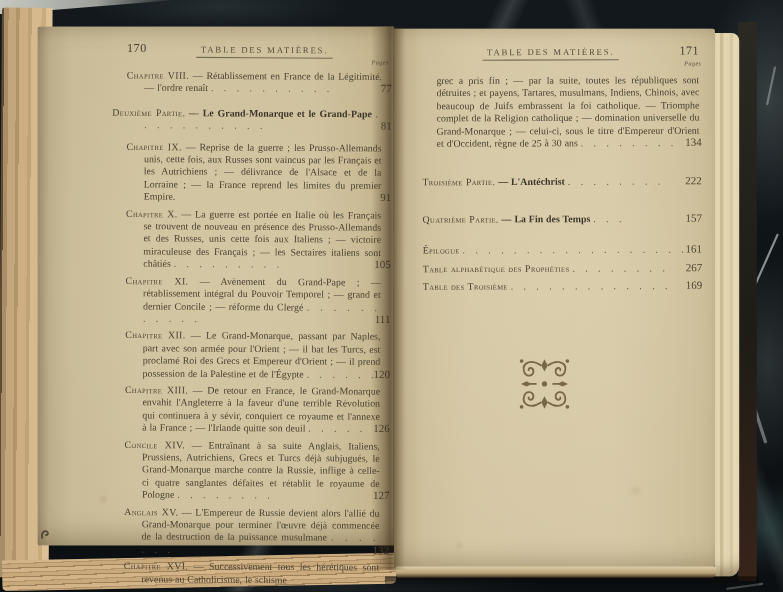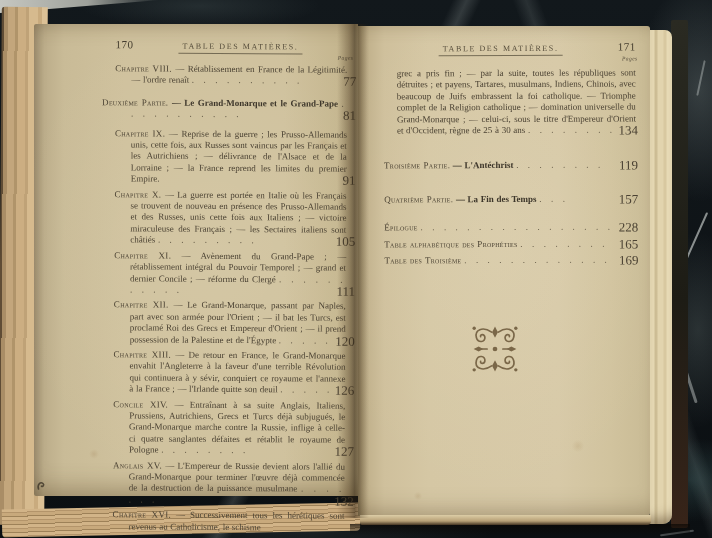--- a/index.html
+++ b/index.html
@@ -71,21 +71,21 @@
   .folio{font-size:11px;letter-spacing:.5px;color:#463e2f;}
   .runhead{flex:1;text-align:center;font-size:8px;letter-spacing:1.6px;color:#564d3b;}
   .runhead .rh-inner{border-bottom:.8px solid rgba(86,77,59,.75);padding:0 4px 1.5px 4px;margin-top:24px;}
   .pages-lbl{text-align:right;font-size:5.6px;font-style:italic;letter-spacing:.4px;color:#5a5140;margin:3px -2px 3px 0;}
   .content-left .pages-lbl{margin-right:-6px;}
 
   .entry{position:relative;font-size:9px;line-height:11.4px;text-align:justify;
     padding-left:16px;text-indent:-16px;margin-top:4px;word-spacing:.4px;}
   .entry .lbl{font-variant:small-caps;letter-spacing:.3px;}
   .entry .dots{letter-spacing:3.4px;color:#564d3b;}
-  .entry .pg{position:absolute;right:-9px;bottom:0;text-indent:0;font-size:13px;color:#4b4233;}
+  .entry .pg{position:absolute;right:-9px;bottom:0;text-indent:0;font-size:10px;color:#4b4233;}
   .content-right .entry .pg{right:-2px;}
   .entry.part{margin-left:-13px;padding-left:29px;text-indent:-29px;margin-top:11px;margin-bottom:8px;}
   .entry.part .txt{font-weight:bold;color:#3d362a;}
   .entry.continuation{padding-left:13px;text-indent:0;margin-top:6px;}
   .content-right .entry.part{margin-left:0;padding-left:16px;text-indent:-16px;}
   .content-right .entry:nth-child(2){margin-top:24px;}
   .content-right .entry:nth-child(3){margin-top:22px;}
   .content-right .entry:nth-child(4){margin-top:17px;}
   .content-right .entry:nth-child(5){margin-top:5px;}
   .content-right .entry:nth-child(6){margin-top:5px;}
@@ -135,24 +135,24 @@
 
   <div class="page page-right">
     <div class="content content-right">
       <div class="head-row">
         <span class="runhead"><span class="rh-inner">TABLE DES MATIÈRES.</span></span>
         <span class="folio">171</span>
       </div>
       <div class="pages-lbl">Pages</div>
       <div class="entries">
           <div class="entry continuation"><span class="txt">grec a pris fin ; — par la suite, toutes les républiques sont détruites ; et payens, Tartares, musulmans, Indiens, Chinois, avec beaucoup de Juifs embrassent la foi catholique. — Triomphe complet de la Religion catholique ; — domination universelle du Grand-Monarque ; — celui-ci, sous le titre d'Empereur d'Orient et d'Occident, règne de 25 à 30 ans</span> <span class="dots">. . . . . . . .</span><span class="pg">134</span></div>
-          <div class="entry part"><span class="lbl">Troisième Partie.</span> <span class="txt">— L'Antéchrist</span> <span class="dots">. . . . . . . .</span><span class="pg">119</span></div>
+          <div class="entry part"><span class="lbl">Troisième Partie.</span> <span class="txt">— L'Antéchrist</span> <span class="dots">. . . . . . . .</span><span class="pg">222</span></div>
           <div class="entry part"><span class="lbl">Quatrième Partie.</span> <span class="txt">— La Fin des Temps</span> <span class="dots">. . .</span><span class="pg">157</span></div>
-          <div class="entry chapter"><span class="lbl">Épilogue</span>  <span class="dots">. . . . . . . . . . . . . . . . . .</span><span class="pg">228</span></div>
-          <div class="entry chapter"><span class="lbl">Table alphabétique des Prophéties</span>  <span class="dots">. . . . . . . .</span><span class="pg">165</span></div>
+          <div class="entry chapter"><span class="lbl">Épilogue</span>  <span class="dots">. . . . . . . . . . . . . . . . . .</span><span class="pg">161</span></div>
+          <div class="entry chapter"><span class="lbl">Table alphabétique des Prophéties</span>  <span class="dots">. . . . . . . .</span><span class="pg">267</span></div>
           <div class="entry chapter"><span class="lbl">Table des Troisième</span>  <span class="dots">. . . . . . . . . . . . .</span><span class="pg">169</span></div>
         </div>
     </div>
     <svg class="ornament" viewBox="0 0 48 48">
       <g fill="none" stroke="#6a5638" stroke-width="1.5" stroke-linecap="round">
         <path d="M21 9 C13 3.5,5.5 7,7.5 14 C9 19,15.5 18,15 13.5 C14.6 10.4,10.6 10.6,11.2 13"></path>
         <path d="M27 9 C35 3.5,42.5 7,40.5 14 C39 19,32.5 18,33 13.5 C33.4 10.4,37.4 10.6,36.8 13"></path>
         <path d="M21 39 C13 44.5,5.5 41,7.5 34 C9 29,15.5 30,15 34.5 C14.6 37.6,10.6 37.4,11.2 35"></path>
         <path d="M27 39 C35 44.5,42.5 41,40.5 34 C39 29,32.5 30,33 34.5 C33.4 37.6,37.4 37.4,36.8 35"></path>
         <path d="M17 24 h-6 M37 24 h-6"></path>

